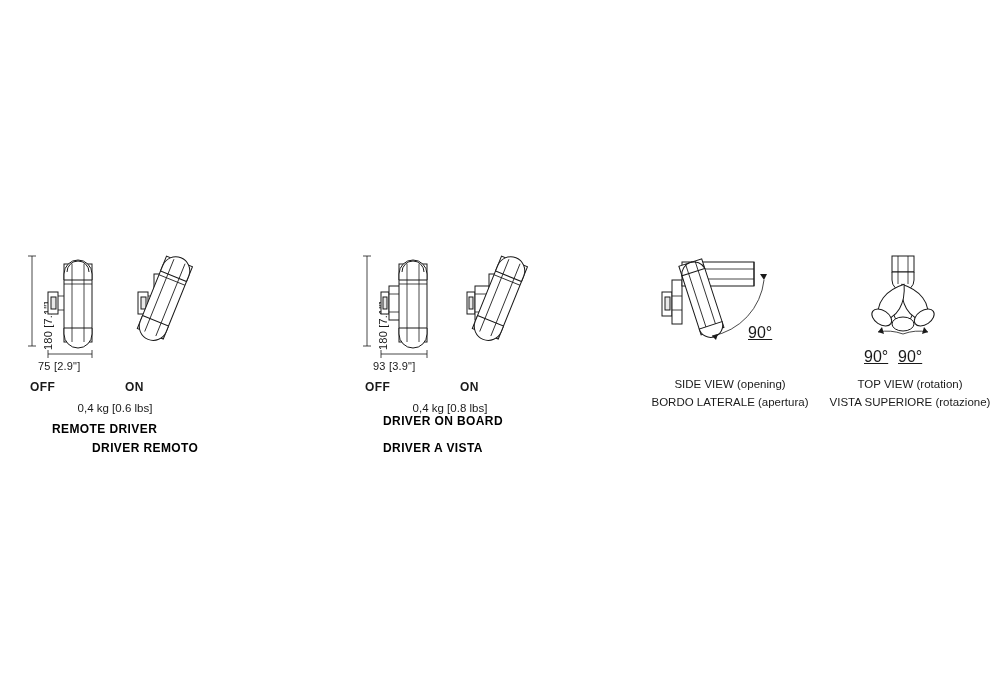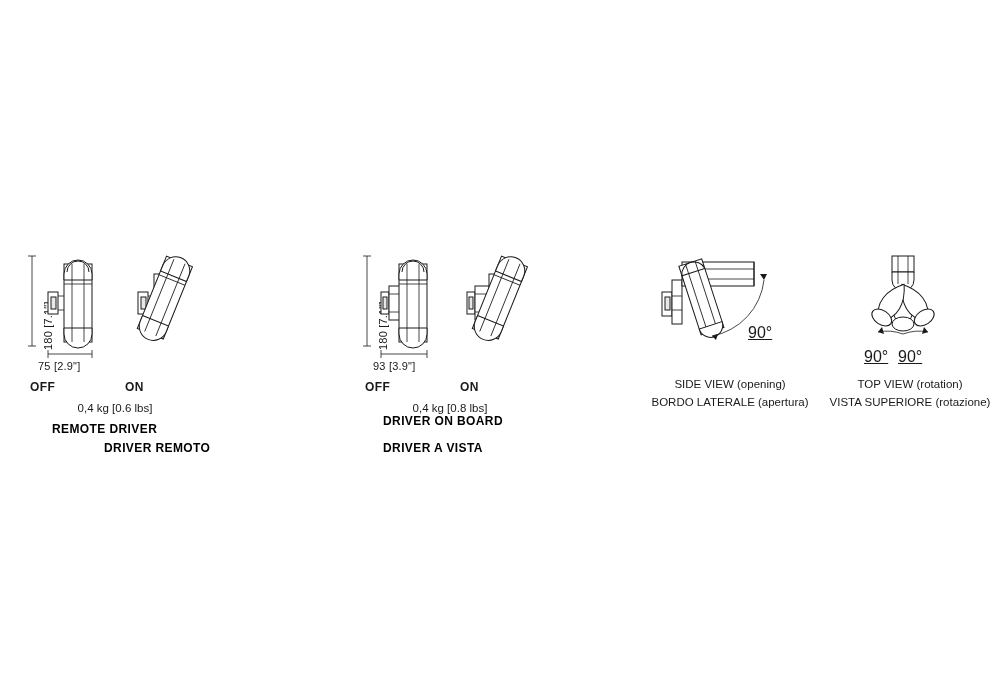--- a/index.html
+++ b/index.html
@@ -144,21 +144,21 @@
     </svg>
 
     <div class="hlabel" style="left:18px; top:110px;">75 [2.9"]</div>
 
     <div class="state-label" style="left:10px; top:130px; width:80px;">OFF</div>
     <div class="state-label" style="left:105px; top:130px; width:80px;">ON</div>
 
     <div class="weight" style="left:0px; top:152px; width:190px;">0,4 kg [0.6 lbs]</div>
 
     <div class="title-en" style="left:32px; top:172px;">REMOTE DRIVER</div>
-    <div class="title-it" style="left:44px; top:191px;padding-left:40px;">DRIVER REMOTO</div>
+    <div class="title-it" style="left:32px; top:191px;padding-left:40px;">DRIVER REMOTO</div>
   </div>
 
   <div class="group" style="left:355px; top:250px; width:300px; height:220px;">
 
     <div class="vlabel" style="left:22px; top:100px;">180 [7.1"]</div>
 
     <svg width="300" height="120" style="position:absolute; left:0; top:0;">
       <line class="dim" x1="12" y1="6" x2="12" y2="96"></line>
       <line class="dim" x1="8" y1="6" x2="16" y2="6"></line>
       <line class="dim" x1="8" y1="96" x2="16" y2="96"></line>

